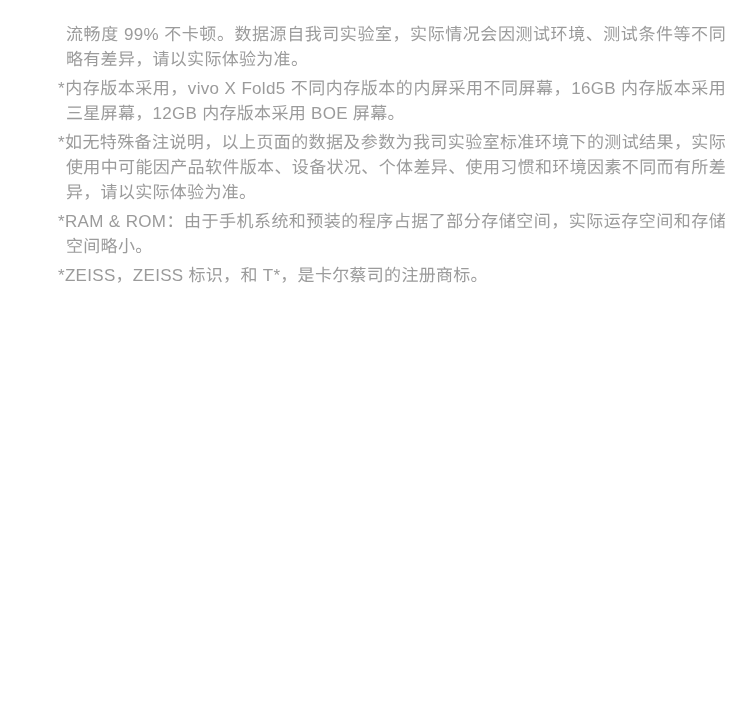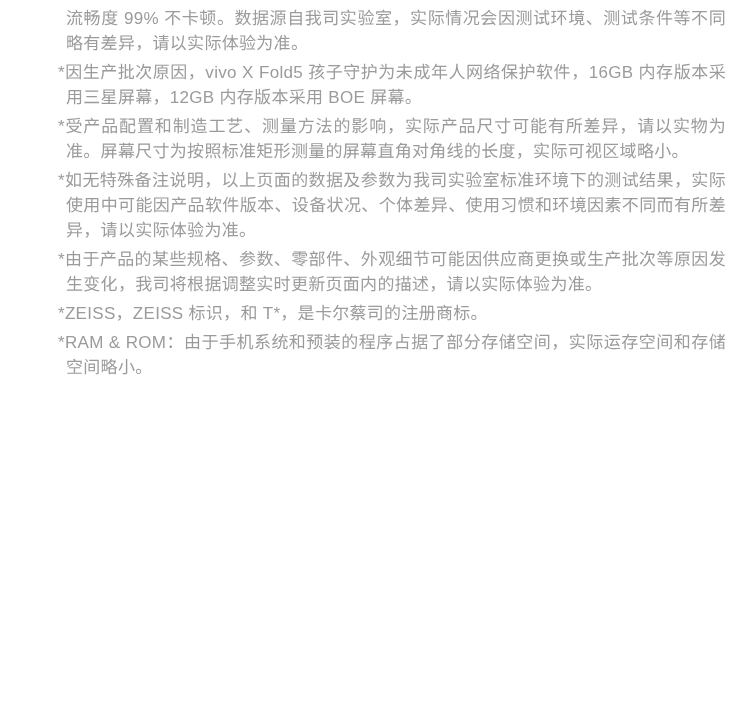--- a/index.html
+++ b/index.html
@@ -9,21 +9,21 @@
     background: #ffffff;
   }
   body {
     width: 750px;
     height: 715px;
     overflow: hidden;
     font-family: "Liberation Sans", sans-serif;
   }
   .notes {
     box-sizing: border-box;
-    padding: 6px 24px 0 58px;
+    padding: 22px 24px 0 58px;
     color: #9b9b9b;
     font-size: 17px;
     line-height: 25px;
     letter-spacing: 0.3px;
     text-align: justify;
     text-justify: inter-ideograph;
   }
   .note {
     margin: 0 0 4px 0;
     padding-left: 8px;
@@ -39,30 +39,28 @@
   }
 </style>
 </head>
 <body>
 
 <main>
   <section class="notes">
 
     <p class="note cont"><span class="txt">流畅度 99% 不卡顿。数据源自我司实验室，实际情况会因测试环境、测试条件等不同略有差异，请以实际体验为准。</span></p>
 
-    <p class="note"><span class="marker">*</span><span class="txt">因生产批次原因，vivo X Fold5 孩子守护为未成年人网络保护软件，16GB 内存版本采用三星屏幕，12GB 内存版本采用 BOE 屏幕。</span></p>
+    <p class="note"><span class="marker">*</span><span class="txt">内存版本采用，vivo X Fold5 不同内存版本的内屏采用不同屏幕，16GB 内存版本采用三星屏幕，12GB 内存版本采用 BOE 屏幕。</span></p>
 
-    <p class="note"><span class="marker">*</span><span class="txt">受产品配置和制造工艺、测量方法的影响，实际产品尺寸可能有所差异，请以实物为准。屏幕尺寸为按照标准矩形测量的屏幕直角对角线的长度，实际可视区域略小。</span></p>
 
 
 
     <p class="note"><span class="marker">*</span><span class="txt">如无特殊备注说明，以上页面的数据及参数为我司实验室标准环境下的测试结果，实际使用中可能因产品软件版本、设备状况、个体差异、使用习惯和环境因素不同而有所差异，请以实际体验为准。</span></p>
 
-    <p class="note"><span class="marker">*</span><span class="txt">由于产品的某些规格、参数、零部件、外观细节可能因供应商更换或生产批次等原因发生变化，我司将根据调整实时更新页面内的描述，请以实际体验为准。</span></p>
+
+    <p class="note"><span class="marker">*</span><span class="txt">RAM &amp; ROM：由于手机系统和预装的程序占据了部分存储空间，实际运存空间和存储空间略小。</span></p>
 
     <p class="note"><span class="marker">*</span><span class="txt">ZEISS，ZEISS 标识，和 T*，是卡尔蔡司的注册商标。</span></p>
-
-    <p class="note"><span class="marker">*</span><span class="txt">RAM &amp; ROM：由于手机系统和预装的程序占据了部分存储空间，实际运存空间和存储空间略小。</span></p>
 
 
 
   </section>
 </main>
 
 </body></html>

